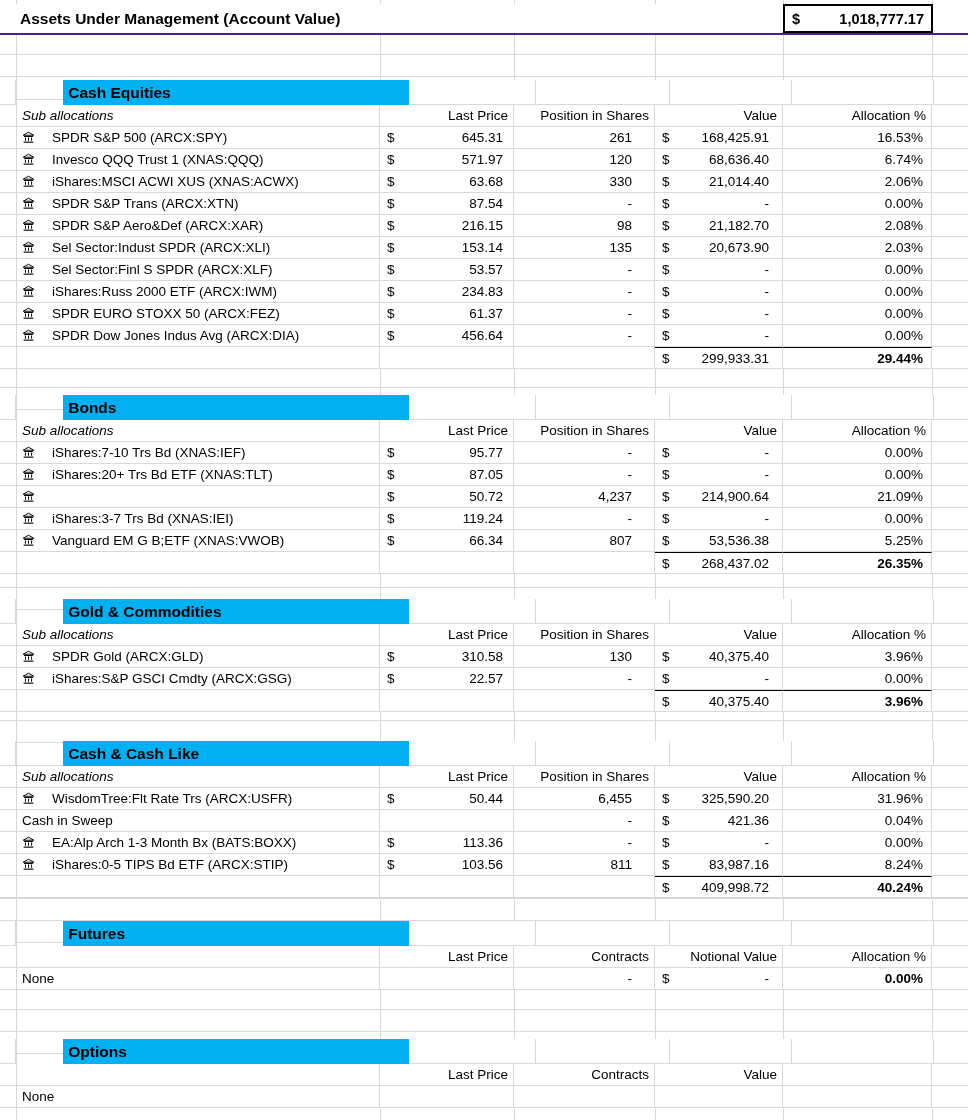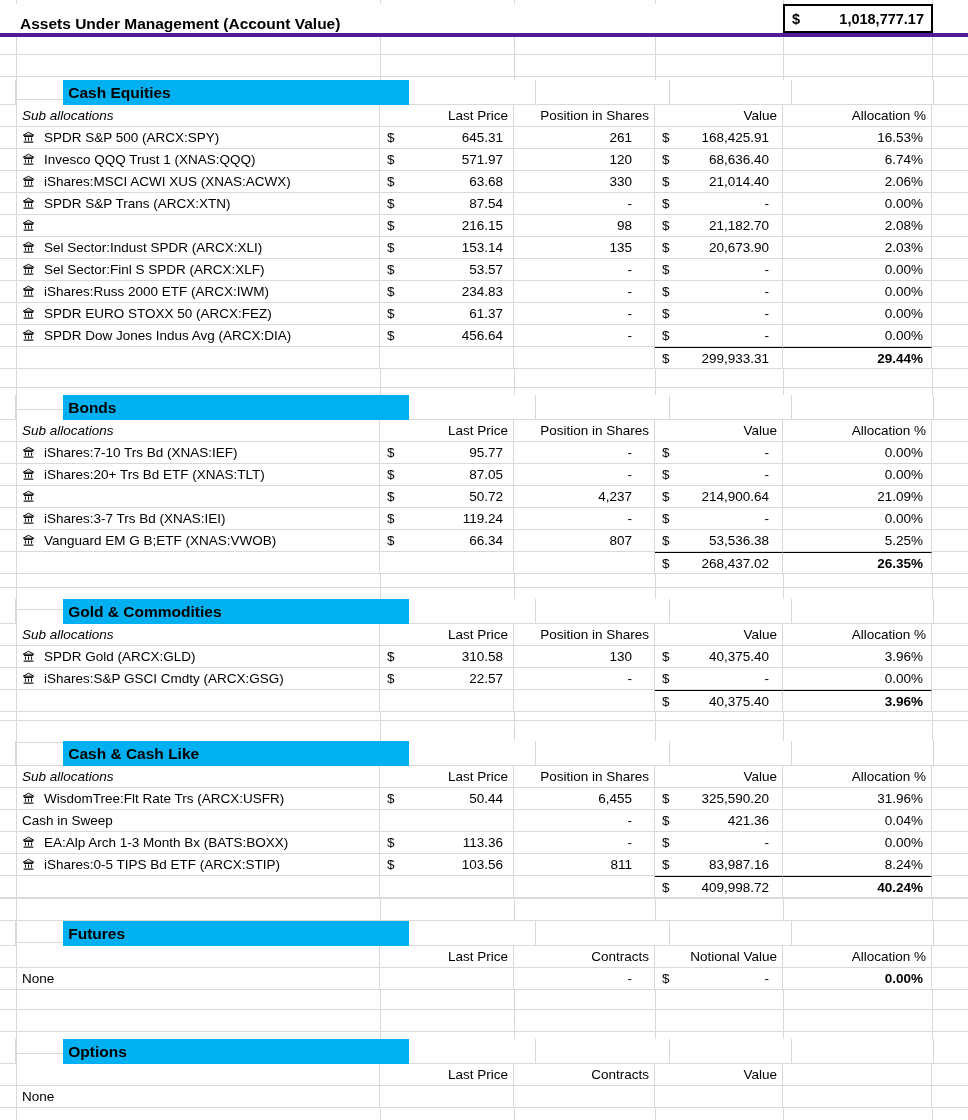--- a/index.html
+++ b/index.html
@@ -19,21 +19,21 @@
     background-position:16px 0,380px 0,514px 0,655px 0,783px 0,932px 0;
   }
   .hgrid{
     position:absolute;left:0;top:33px;width:968px;height:1087px;
     background:repeating-linear-gradient(to bottom,
       transparent 0,transparent 21.2px,#d9d9d9 21.2px,#d9d9d9 22.2px);
   }
   
   .title-row{
     position:absolute;top:4px;left:0;width:968px;height:29px;background:#fff;
-    border-bottom:4px solid #4c1d95;display:flex;align-items:flex-end;z-index:2;
+    border-bottom:2px solid #4c1d95;display:flex;align-items:center;z-index:2;
   }
   .page-title{font-weight:700;font-size:15.5px;padding-left:20px;}
   .aum-box{
     position:absolute;left:783px;top:0;width:150px;height:29px;box-sizing:border-box;
     border:2px solid #000;background:#fff;display:flex;align-items:center;
     justify-content:space-between;padding:0 7px;font-weight:700;font-size:14.5px;
   }
   
   .sec{position:absolute;left:0;width:968px;z-index:2;}
   .sec0{top:80px}.sec1{top:395px}.sec2{top:599px}.sec3{top:741px}.sec4{top:921px}.sec5{top:1039px}
@@ -45,21 +45,21 @@
   }
   .w-g{width:17px}.w-a{width:363px}.w-b{width:134px}.w-c{width:141px}
   .w-d{width:128px}.w-e{width:149px}.w-f{width:36px;border-right:none}
   .hrow .cell{height:25px;line-height:25px;}
   .cyan{
     background:#00B0F0;border-right:none;border-bottom:none;
     font-weight:700;font-size:15.5px;padding-left:5px;margin-left:47px;
   }
   .sublabel{font-style:italic;padding-left:5px;}
   .colhead{font-weight:400;text-align:right;padding-right:5px;}
-  .label-cell{display:flex;align-items:center;gap:9px;padding-left:5px;}
+  .label-cell{display:flex;align-items:center;gap:17px;padding-left:5px;}
   .icon{display:inline-flex;flex:0 0 auto;}
   .icon svg{display:block;}
   .money .cur{position:absolute;left:7px;top:0;}
   .money .num{display:block;text-align:right;}
   .price .num{padding-right:10px;}
   .val .num{padding-right:13px;}
   .qty{text-align:right;padding-right:22px;}
   .alloc{text-align:right;padding-right:8px;}
   .bold{font-weight:700;}
   .tline{border-top:1px solid #000;}
@@ -237,20 +237,21 @@
       <span class="icon">
         <svg width="13" height="13" viewBox="0 0 16 16" fill="none" stroke="#000" stroke-width="1.2">
           <path d="M8 1.5 L14.5 5.2 H1.5 Z"></path>
           <line x1="2.5" y1="6.8" x2="13.5" y2="6.8"></line>
           <line x1="4.2" y1="8" x2="4.2" y2="12"></line>
           <line x1="8" y1="8" x2="8" y2="12"></line>
           <line x1="11.8" y1="8" x2="11.8" y2="12"></line>
           <rect x="2" y="13" width="12" height="1.4" fill="#000" stroke="none"></rect>
         </svg>
       </span>
+      <span>SPDR S&amp;P Aero&amp;Def (ARCX:XAR)</span>
     </div>
     <div class="cell w-b money price">
       <span class="cur">$</span>
       <span class="num">216.15</span>
     </div>
     <div class="cell w-c qty">
       <span>98</span>
     </div>
     <div class="cell w-d money val">
       <span class="cur">$</span>

